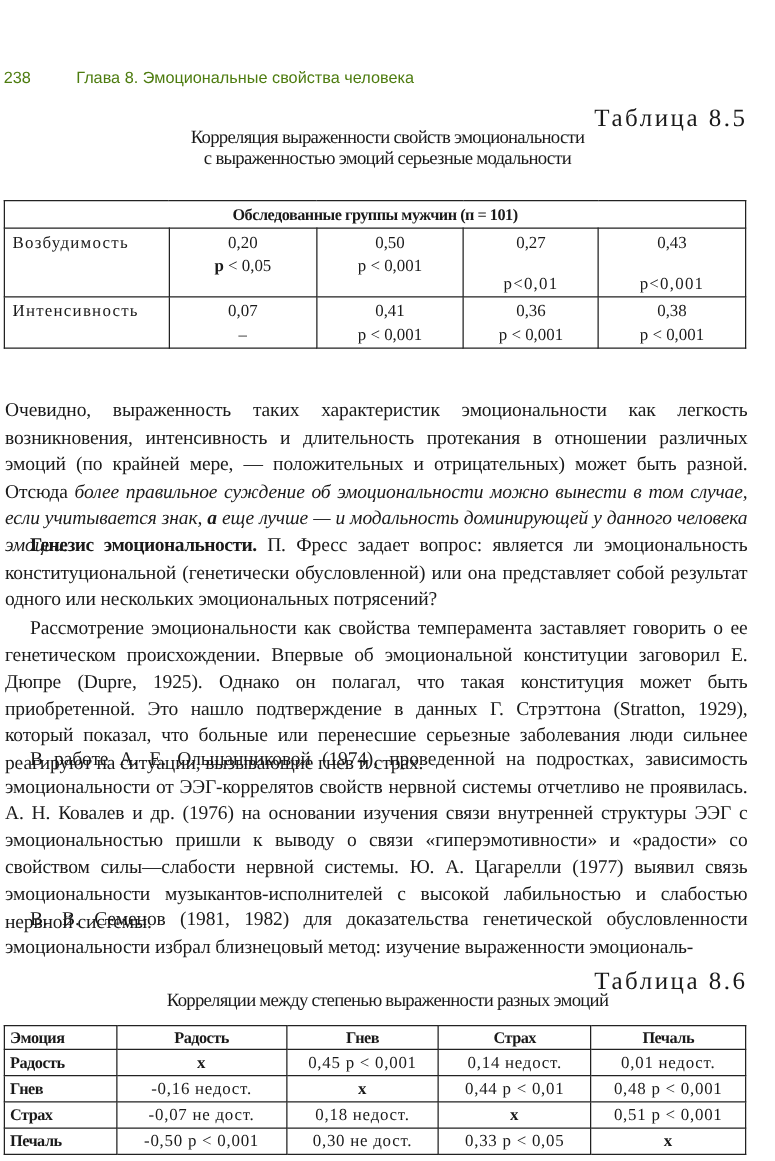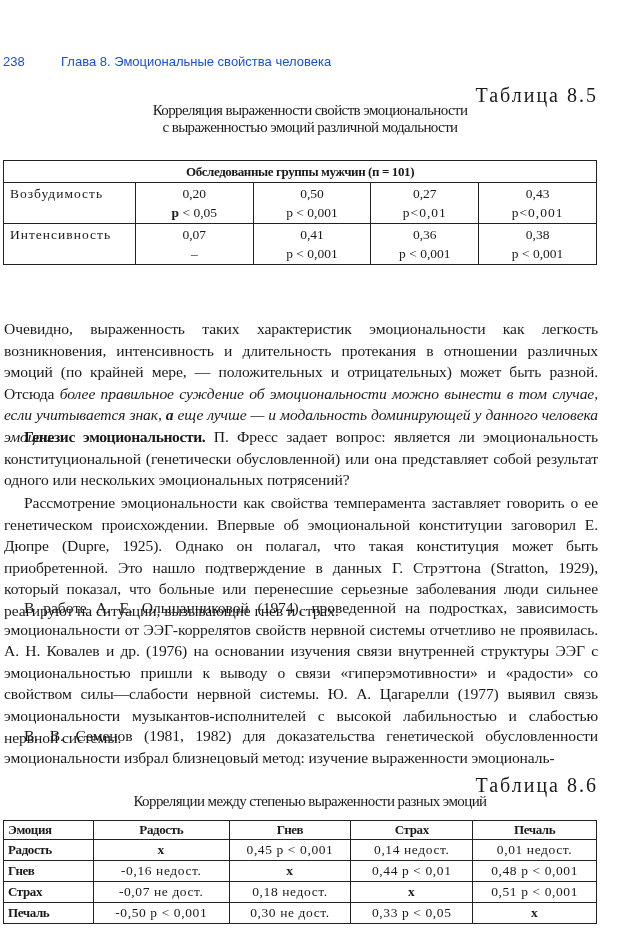--- a/index.html
+++ b/index.html
@@ -3,42 +3,42 @@
   <meta charset="utf-8">
   <style>
     html, body { margin: 0; padding: 0; background: #fff; }
     body {
       width: 620px; height: 929px; position: relative; overflow: hidden;
       color: #1a1a1a;
       font-family: "Liberation Serif", serif;
     }
     .running-head {
       position: absolute; top: 54px; left: 3px;
-      font-family: "Liberation Sans", sans-serif; font-size: 13px; color: #1d4ed8;
+      font-family: "Liberation Sans", sans-serif; font-size: 13px; color: #4d7c0f;
     }
     .running-head .pnum { display: inline-block; width: 58px; }
     .tab-label {
       position: absolute; right: 22px;
       font-size: 20px; letter-spacing: 2px;
     }
     .tab-title {
       position: absolute; left: 0; width: 620px; text-align: center;
       font-weight: normal; font-size: 15px; line-height: 17px; letter-spacing: -0.6px;
       font-family: "Liberation Serif", serif;
     }
     table { border-collapse: collapse; position: absolute; }
     td, th { border: 1.5px solid #222; }
     
     #t85 { top: 160px; left: 3px; width: 594px; font-size: 13.5px; }
     #t85 th { font-weight: bold; font-size: 13px; line-height: 15px; padding: 2px 3px; letter-spacing: -0.4px; }
     #t85 .group-row th { padding: 3px 0; }
     #t85 td { text-align: center; padding: 1px 3px; line-height: 19px; vertical-align: top; }
     #t85 td.rowlabel { text-align: left; padding-left: 6px; letter-spacing: 1px; }
     #t85 .b { font-weight: normal; }
-    .pspaced { letter-spacing: 1px; }
+    .pspaced { letter-spacing: 1px; margin-top: 14px; }
     
     .para {
       position: absolute; left: 4px; width: 594px;
       font-size: 15.6px; line-height: 21.6px; text-align: justify; letter-spacing: -0.1px;
     }
     .para.indent { text-indent: 20px; }
     .para i { font-style: italic; }
     
     #t86 { top: 820px; left: 3px; width: 594px; font-size: 13.5px; }
     #t86 th { font-weight: bold; font-size: 13px; padding: 1px 4px; letter-spacing: -0.4px; text-align: center; }
@@ -49,21 +49,21 @@
 </head>
 <body>
 
 <div class="running-head">
   <span class="pnum">238</span><span>Глава 8. Эмоциональные свойства человека</span>
 </div>
 
 <div class="tab-label" style="top:84px;">Таблица 8.5</div>
 <div class="tab-title" style="top:102px;">
   <div>Корреляция выраженности свойств эмоциональности</div>
-  <div>с выраженностью эмоций различной модальности</div>
+  <div>с выраженностью эмоций серьезные модальности</div>
 </div>
 
 <table id="t85">
   <colgroup>
     <col style="width:132px">
       <col style="width:118px">
       <col style="width:118px">
       <col style="width:108px">
       <col style="width:118px">
   </colgroup>

